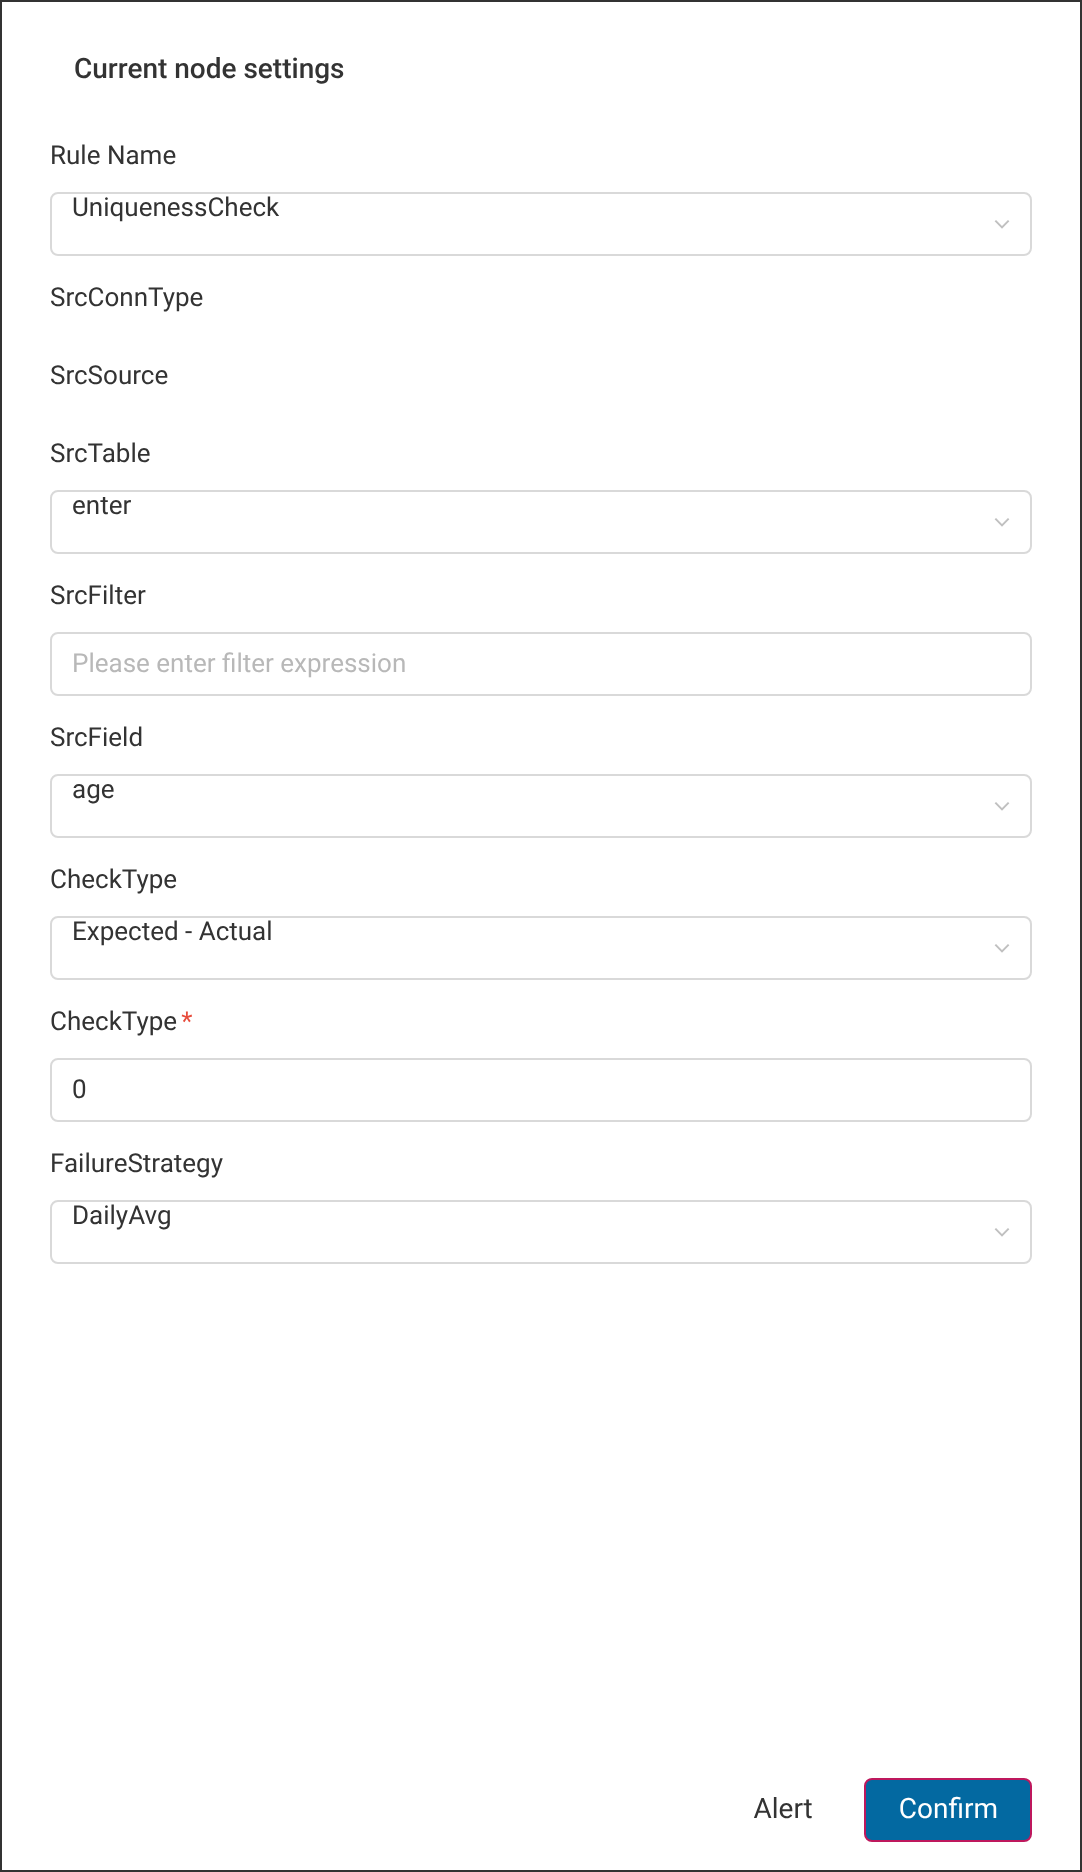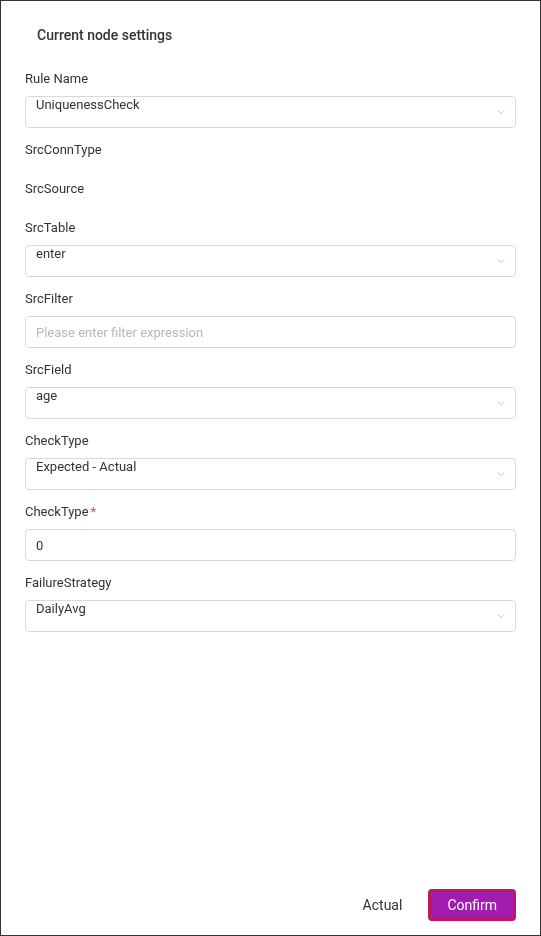--- a/index.html
+++ b/index.html
@@ -91,22 +91,22 @@
       display: inline-flex;
       align-items: center;
       justify-content: center;
     }
     .btn-default {
       background: #fff;
       border: none;
       color: #333;
     }
     .btn-primary {
-      background: #a21caf;
-      border: 3px solid #be185d;
+      background: #0369a1;
+      border: 1px solid #be185d;
       color: #fff;
     }
     
     .panel-body::-webkit-scrollbar {
       width: 14px;
     }
     .panel-body::-webkit-scrollbar-track {
       background: #f5f5f5;
     }
     .panel-body::-webkit-scrollbar-thumb {
@@ -196,16 +196,16 @@
         <div class="form-select">DailyAvg</div>
         <svg class="chevron" viewBox="0 0 12 12">
             <path d="M2 4 L6 8 L10 4" stroke="currentColor" stroke-width="1.2" fill="none"></path>
           </svg>
       </div>
     </div>
 
   </div>
 
   <div class="panel-footer">
-    <button class="btn btn-default">Actual</button>
+    <button class="btn btn-default">Alert</button>
     <button class="btn btn-primary">Confirm</button>
   </div>
 </div>
 
 </body></html>

